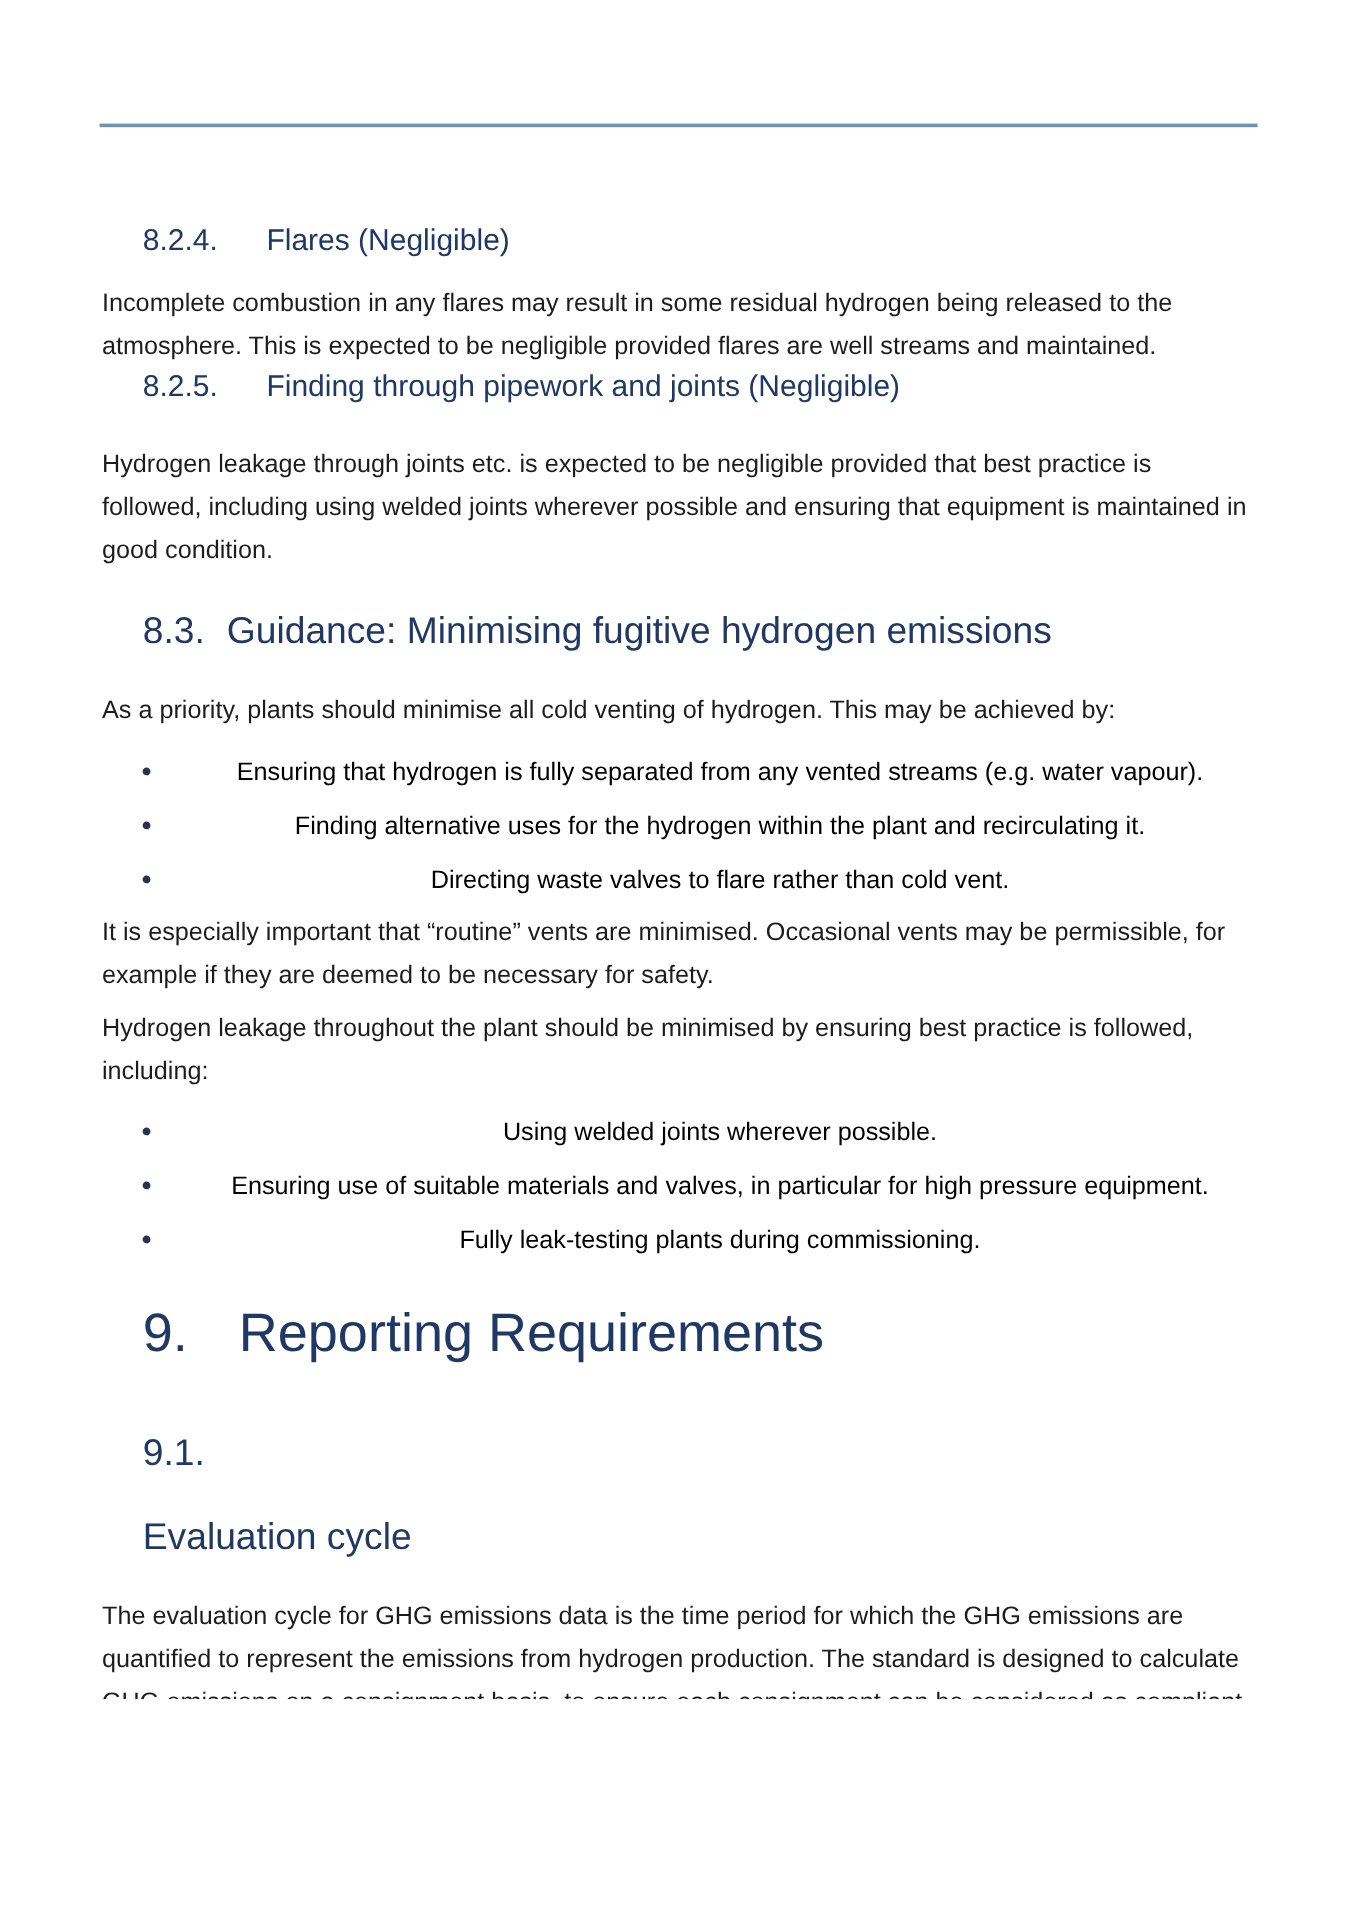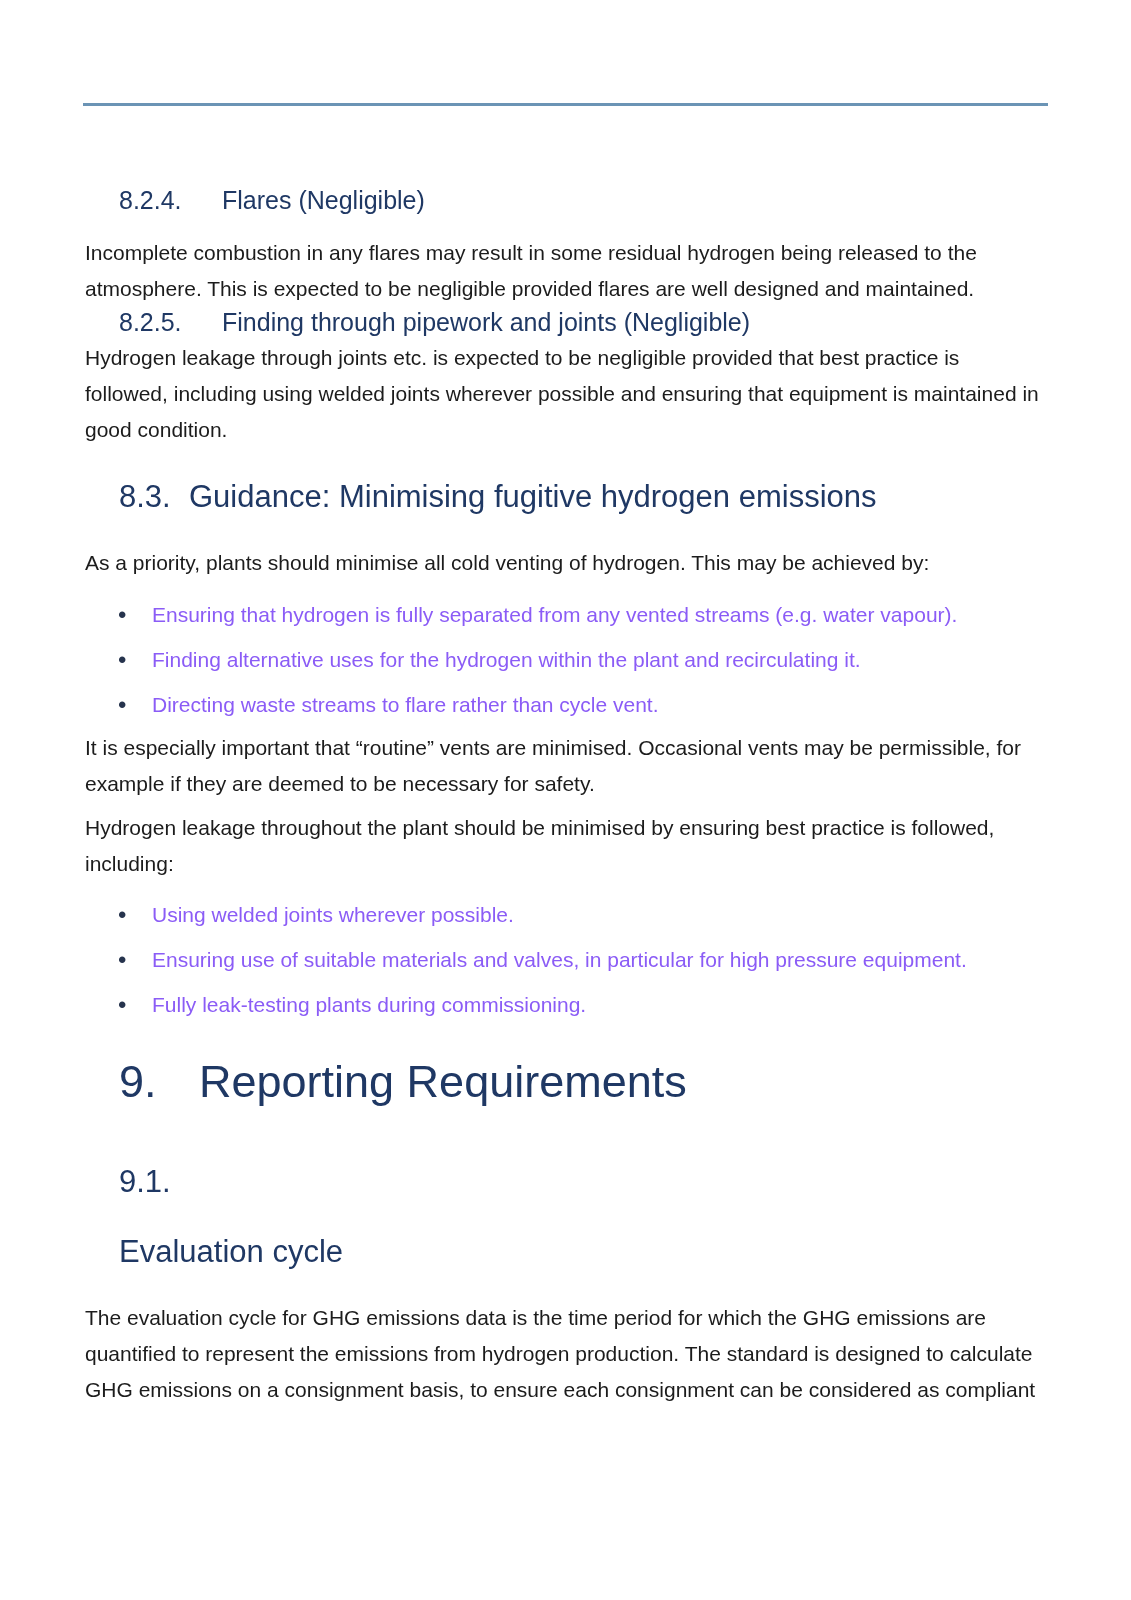--- a/index.html
+++ b/index.html
@@ -57,36 +57,37 @@
   }
   ul {
     list-style: none;
   }
   ul li {
     position: relative;
     font-size: 21px;
     line-height: 36px;
     padding-left: 67px;
     margin-bottom: 9px;
-    color: #8b5cf6;
+    color: #000000;
+    text-align: center;
   }
   ul li:last-child { margin-bottom: 0; }
   ul li::before {
     content: "\2022";
     position: absolute;
     left: 33px;
     top: 0;
     font-size: 24px;
     color: #26334d;
   }
   
   .h3-first   { margin-top: 185px; }
   .p-flares   { margin-top: 20px; }
   .h3-second  { }
-  .p-leakjoints { margin-top: 3px; }
+  .p-leakjoints { margin-top: 32px; }
   .h2-guidance { margin-top: 29px; }
   .p-priority { margin-top: 28px; }
   .ul-venting { margin-top: 16px; }
   .p-routine  { margin-top: 7px; }
   .p-leakplant { margin-top: 8px; }
   .ul-practice { margin-top: 15px; }
   .h1-reporting { margin-top: 31px; }
   .h2-evaluation { margin-top: 52px; flex-direction: column; }
   .p-evaluation { margin-top: 28px; }
   .footer {
@@ -103,40 +104,40 @@
 
   <div class="header-rule"></div>
 
   <div class="column">
 
     <h3 class="h3-first">
       <span class="sec-num">8.2.4.</span>
       <span class="sec-title">Flares (Negligible)</span>
     </h3>
 
-    <p class="p-flares">Incomplete combustion in any flares may result in some residual hydrogen being released to the atmosphere. This is expected to be negligible provided flares are well designed and maintained.</p>
+    <p class="p-flares">Incomplete combustion in any flares may result in some residual hydrogen being released to the atmosphere. This is expected to be negligible provided flares are well streams and maintained.</p>
 
     <h3 class="h3-second">
       <span class="sec-num">8.2.5.</span>
       <span class="sec-title">Finding through pipework and joints (Negligible)</span>
     </h3>
 
     <p class="p-leakjoints">Hydrogen leakage through joints etc. is expected to be negligible provided that best practice is followed, including using welded joints wherever possible and ensuring that equipment is maintained in good condition.</p>
 
     <h2 class="h2-guidance">
       <span class="sec-num">8.3.</span>
       <span class="sec-title">Guidance: Minimising fugitive hydrogen emissions</span>
     </h2>
 
     <p class="p-priority">As a priority, plants should minimise all cold venting of hydrogen. This may be achieved by:</p>
 
     <ul class="ul-venting">
       <li>Ensuring that hydrogen is fully separated from any vented streams (e.g. water vapour).</li>
       <li>Finding alternative uses for the hydrogen within the plant and recirculating it.</li>
-      <li>Directing waste streams to flare rather than cycle vent.</li>
+      <li>Directing waste valves to flare rather than cold vent.</li>
     </ul>
 
     <p class="p-routine">It is especially important that “routine” vents are minimised. Occasional vents may be permissible, for example if they are deemed to be necessary for safety.</p>
 
     <p class="p-leakplant">Hydrogen leakage throughout the plant should be minimised by ensuring best practice is followed, including:</p>
 
     <ul class="ul-practice">
       <li>Using welded joints wherever possible.</li>
       <li>Ensuring use of suitable materials and valves, in particular for high pressure equipment.</li>
       <li>Fully leak-testing plants during commissioning.</li>

